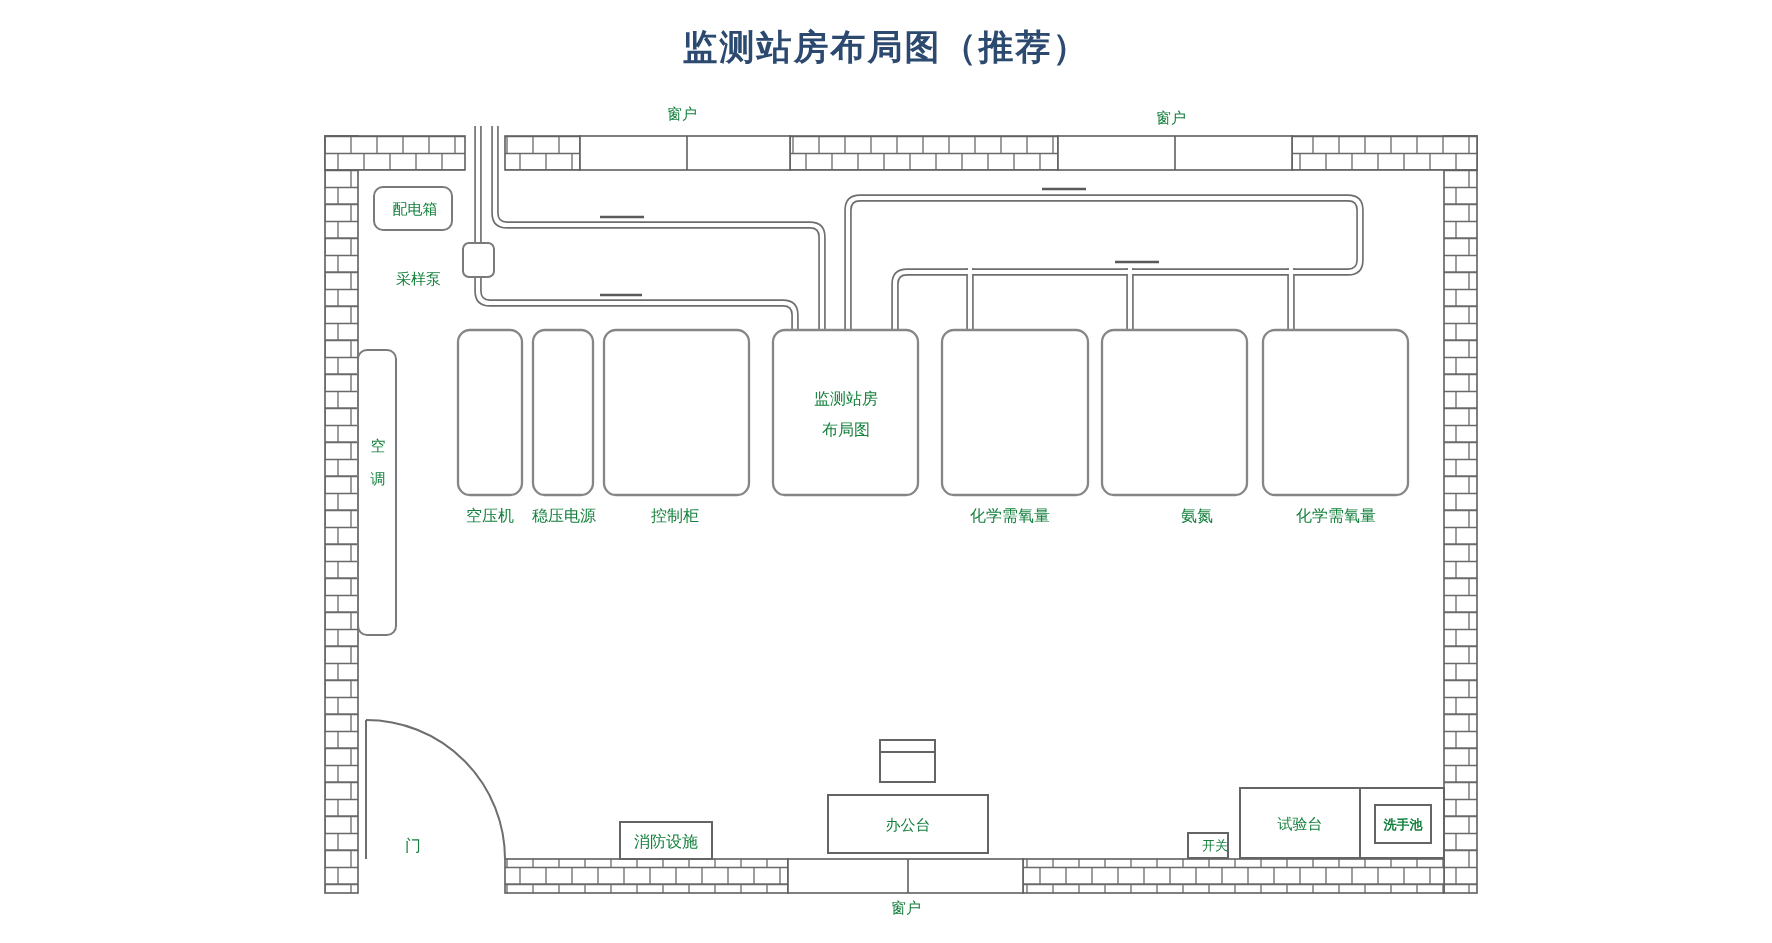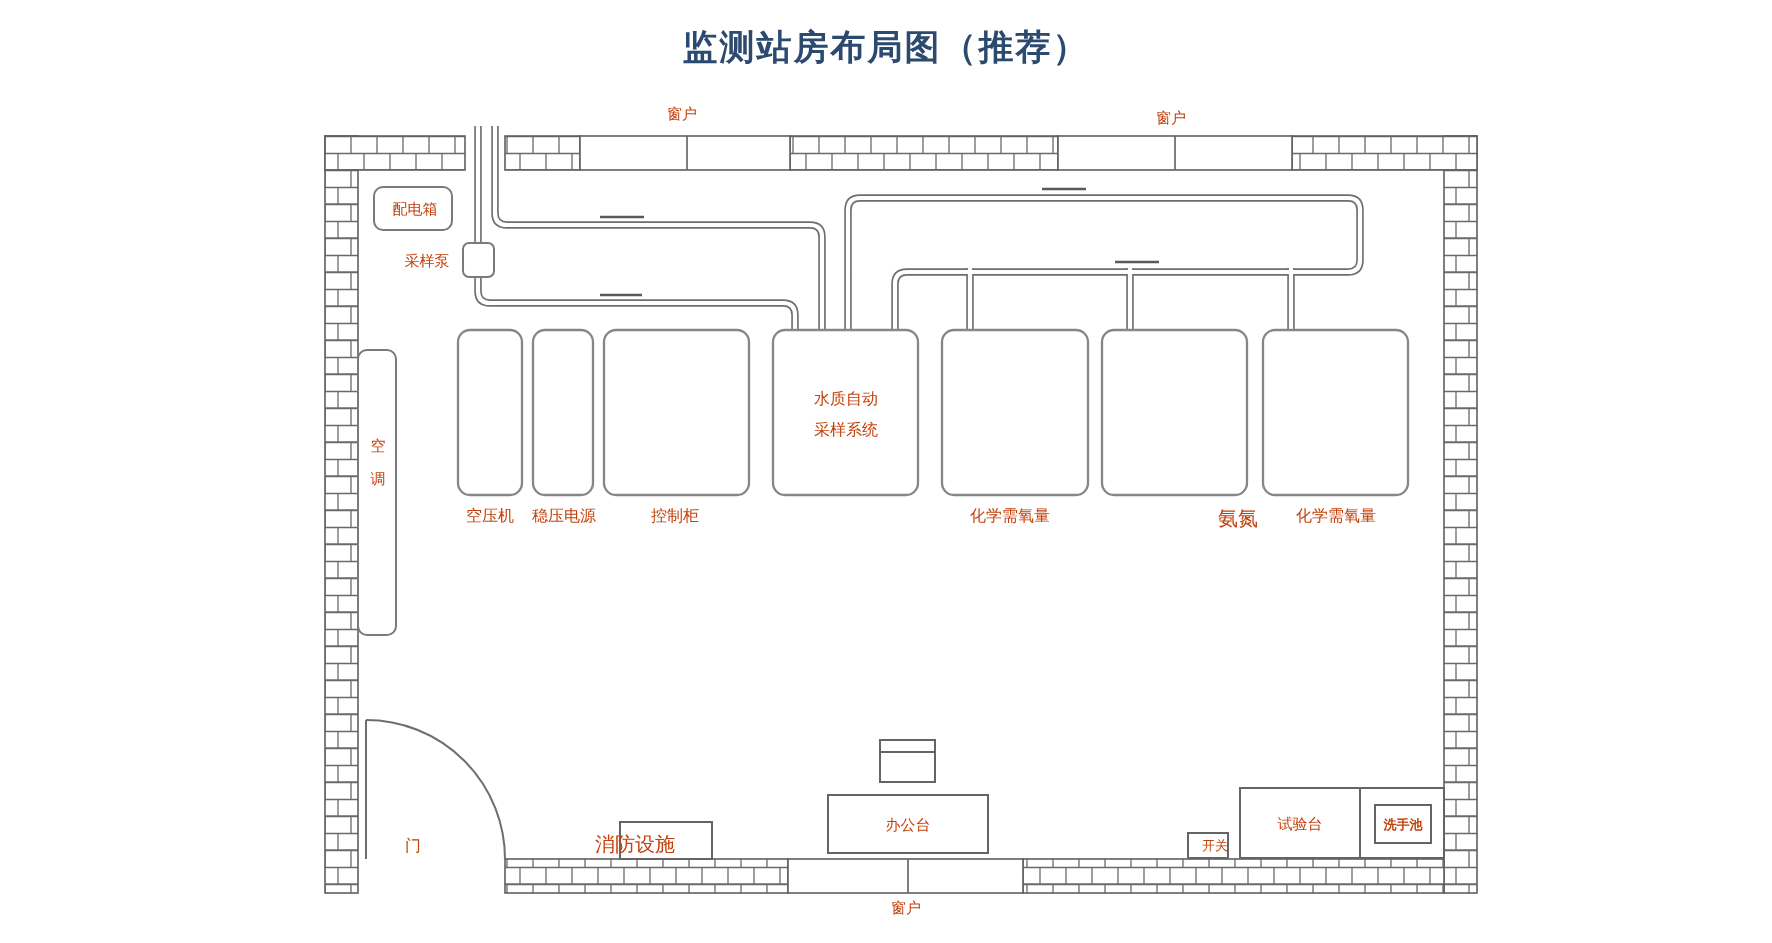--- a/index.html
+++ b/index.html
@@ -1,19 +1,19 @@
 <!DOCTYPE html>
 <html><head>
 <meta charset="utf-8">
 <style>
   html,body{margin:0;padding:0;background:#ffffff;}
   #stage{position:relative;width:1772px;height:943px;background:#ffffff;overflow:hidden;
          font-family:"Liberation Sans","DejaVu Sans",sans-serif;}
   #plan-svg{position:absolute;left:0;top:0;}
-  .lbl{position:absolute;color:#c2410c;white-space:nowrap;line-height:1.2;}
+  .lbl{position:absolute;color:#15803d;white-space:nowrap;line-height:1.2;}
   .ctr{text-align:center;}
   .half{transform:translateX(-50%);}
   #title{position:absolute;top:24px;left:0;width:1772px;text-align:center;
          font-size:35px;font-weight:bold;letter-spacing:2px;color:#2c4a70;}
   #ac-label{writing-mode:vertical-rl;letter-spacing:34px;}
   #water-sys-label{white-space:normal;width:74px;text-align:center;line-height:1.95;}
 </style>
 </head>
 <body>
 
@@ -128,31 +128,31 @@
         <rect x="1375" y="805" width="56" height="38"></rect>
       </g>
     </g>
   </svg>
 
   <div class="lbl" style="left:667px;top:105px;font-size:15px;">窗户</div>
   <div class="lbl" style="left:1156px;top:109px;font-size:15px;">窗户</div>
   <div class="lbl" style="left:891px;top:899px;font-size:15px;">窗户</div>
 
   <div class="lbl ctr" style="left:374px;top:200px;width:82px;font-size:15px;">配电箱</div>
-  <div class="lbl" style="left:396px;top:252px;width:62px;text-align:center;font-size:15px;">采样泵</div>
+  <div class="lbl" style="left:396px;top:270px;width:62px;text-align:left;font-size:15px;">采样泵</div>
   <div class="lbl" id="ac-label" style="left:369px;top:425px;font-size:15px;">空调</div>
 
   <div class="lbl half" style="left:490px;top:506px;font-size:16px;">空压机</div>
   <div class="lbl half" style="left:564px;top:506px;font-size:16px;">稳压电源</div>
   <div class="lbl half" style="left:675px;top:506px;font-size:16px;">控制柜</div>
-  <div class="lbl" id="water-sys-label" style="left:809px;top:383px;font-size:16px;">水质自动采样系统</div>
+  <div class="lbl" id="water-sys-label" style="left:809px;top:383px;font-size:16px;">监测站房布局图</div>
   <div class="lbl half" style="left:1010px;top:506px;font-size:16px;">化学需氧量</div>
-  <div class="lbl half" style="left:1238px;top:506px;font-size:20px;text-align:center;">氨氮</div>
+  <div class="lbl half" style="left:1197px;top:506px;font-size:16px;text-align:center;">氨氮</div>
   <div class="lbl half" style="left:1336px;top:506px;font-size:16px;">化学需氧量</div>
 
   <div class="lbl" style="left:405px;top:836px;font-size:16px;">门</div>
-  <div class="lbl ctr" style="left:589px;top:832px;width:92px;font-size:20px;">消防设施</div>
+  <div class="lbl ctr" style="left:620px;top:832px;width:92px;font-size:16px;">消防设施</div>
   <div class="lbl ctr" style="left:828px;top:816px;width:160px;font-size:15px;">办公台</div>
   <div class="lbl ctr" style="left:1188px;top:838px;width:40px;font-size:13px;text-align:right;">开关</div>
   <div class="lbl ctr" style="left:1240px;top:815px;width:120px;font-size:15px;">试验台</div>
   <div class="lbl ctr" style="left:1375px;top:817px;width:56px;font-size:13px;font-weight:bold;">洗手池</div>
 
 </div>
 
 </body></html>

